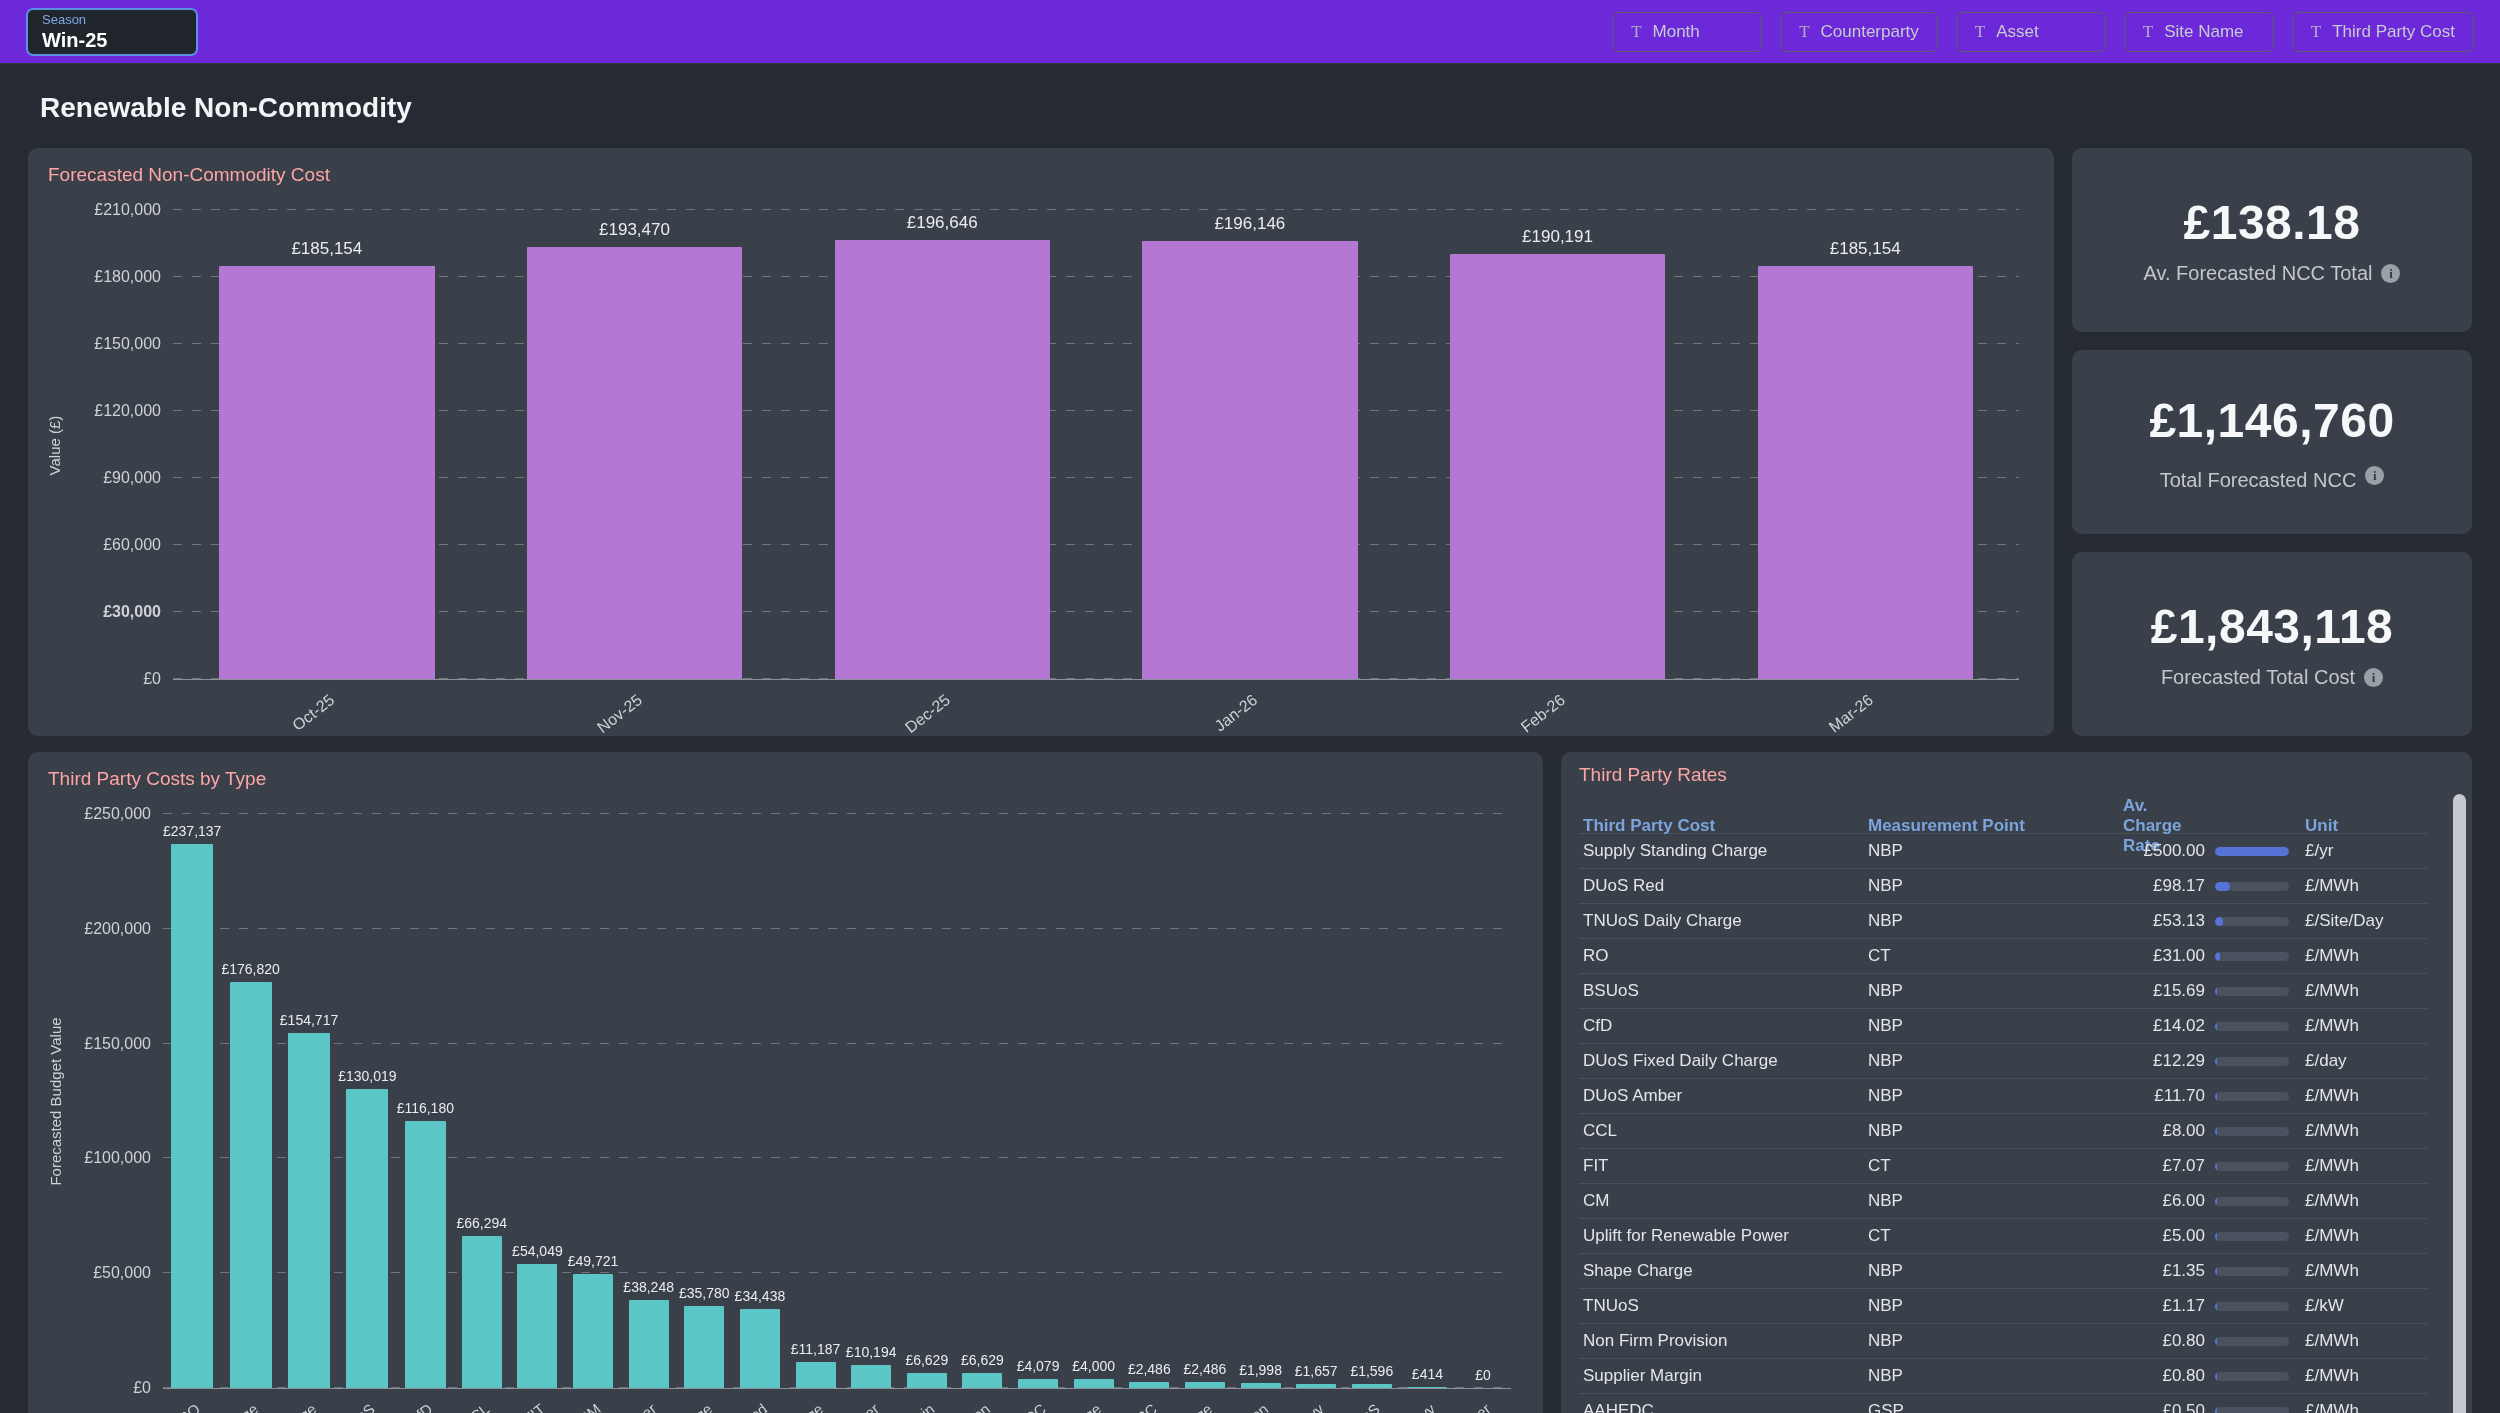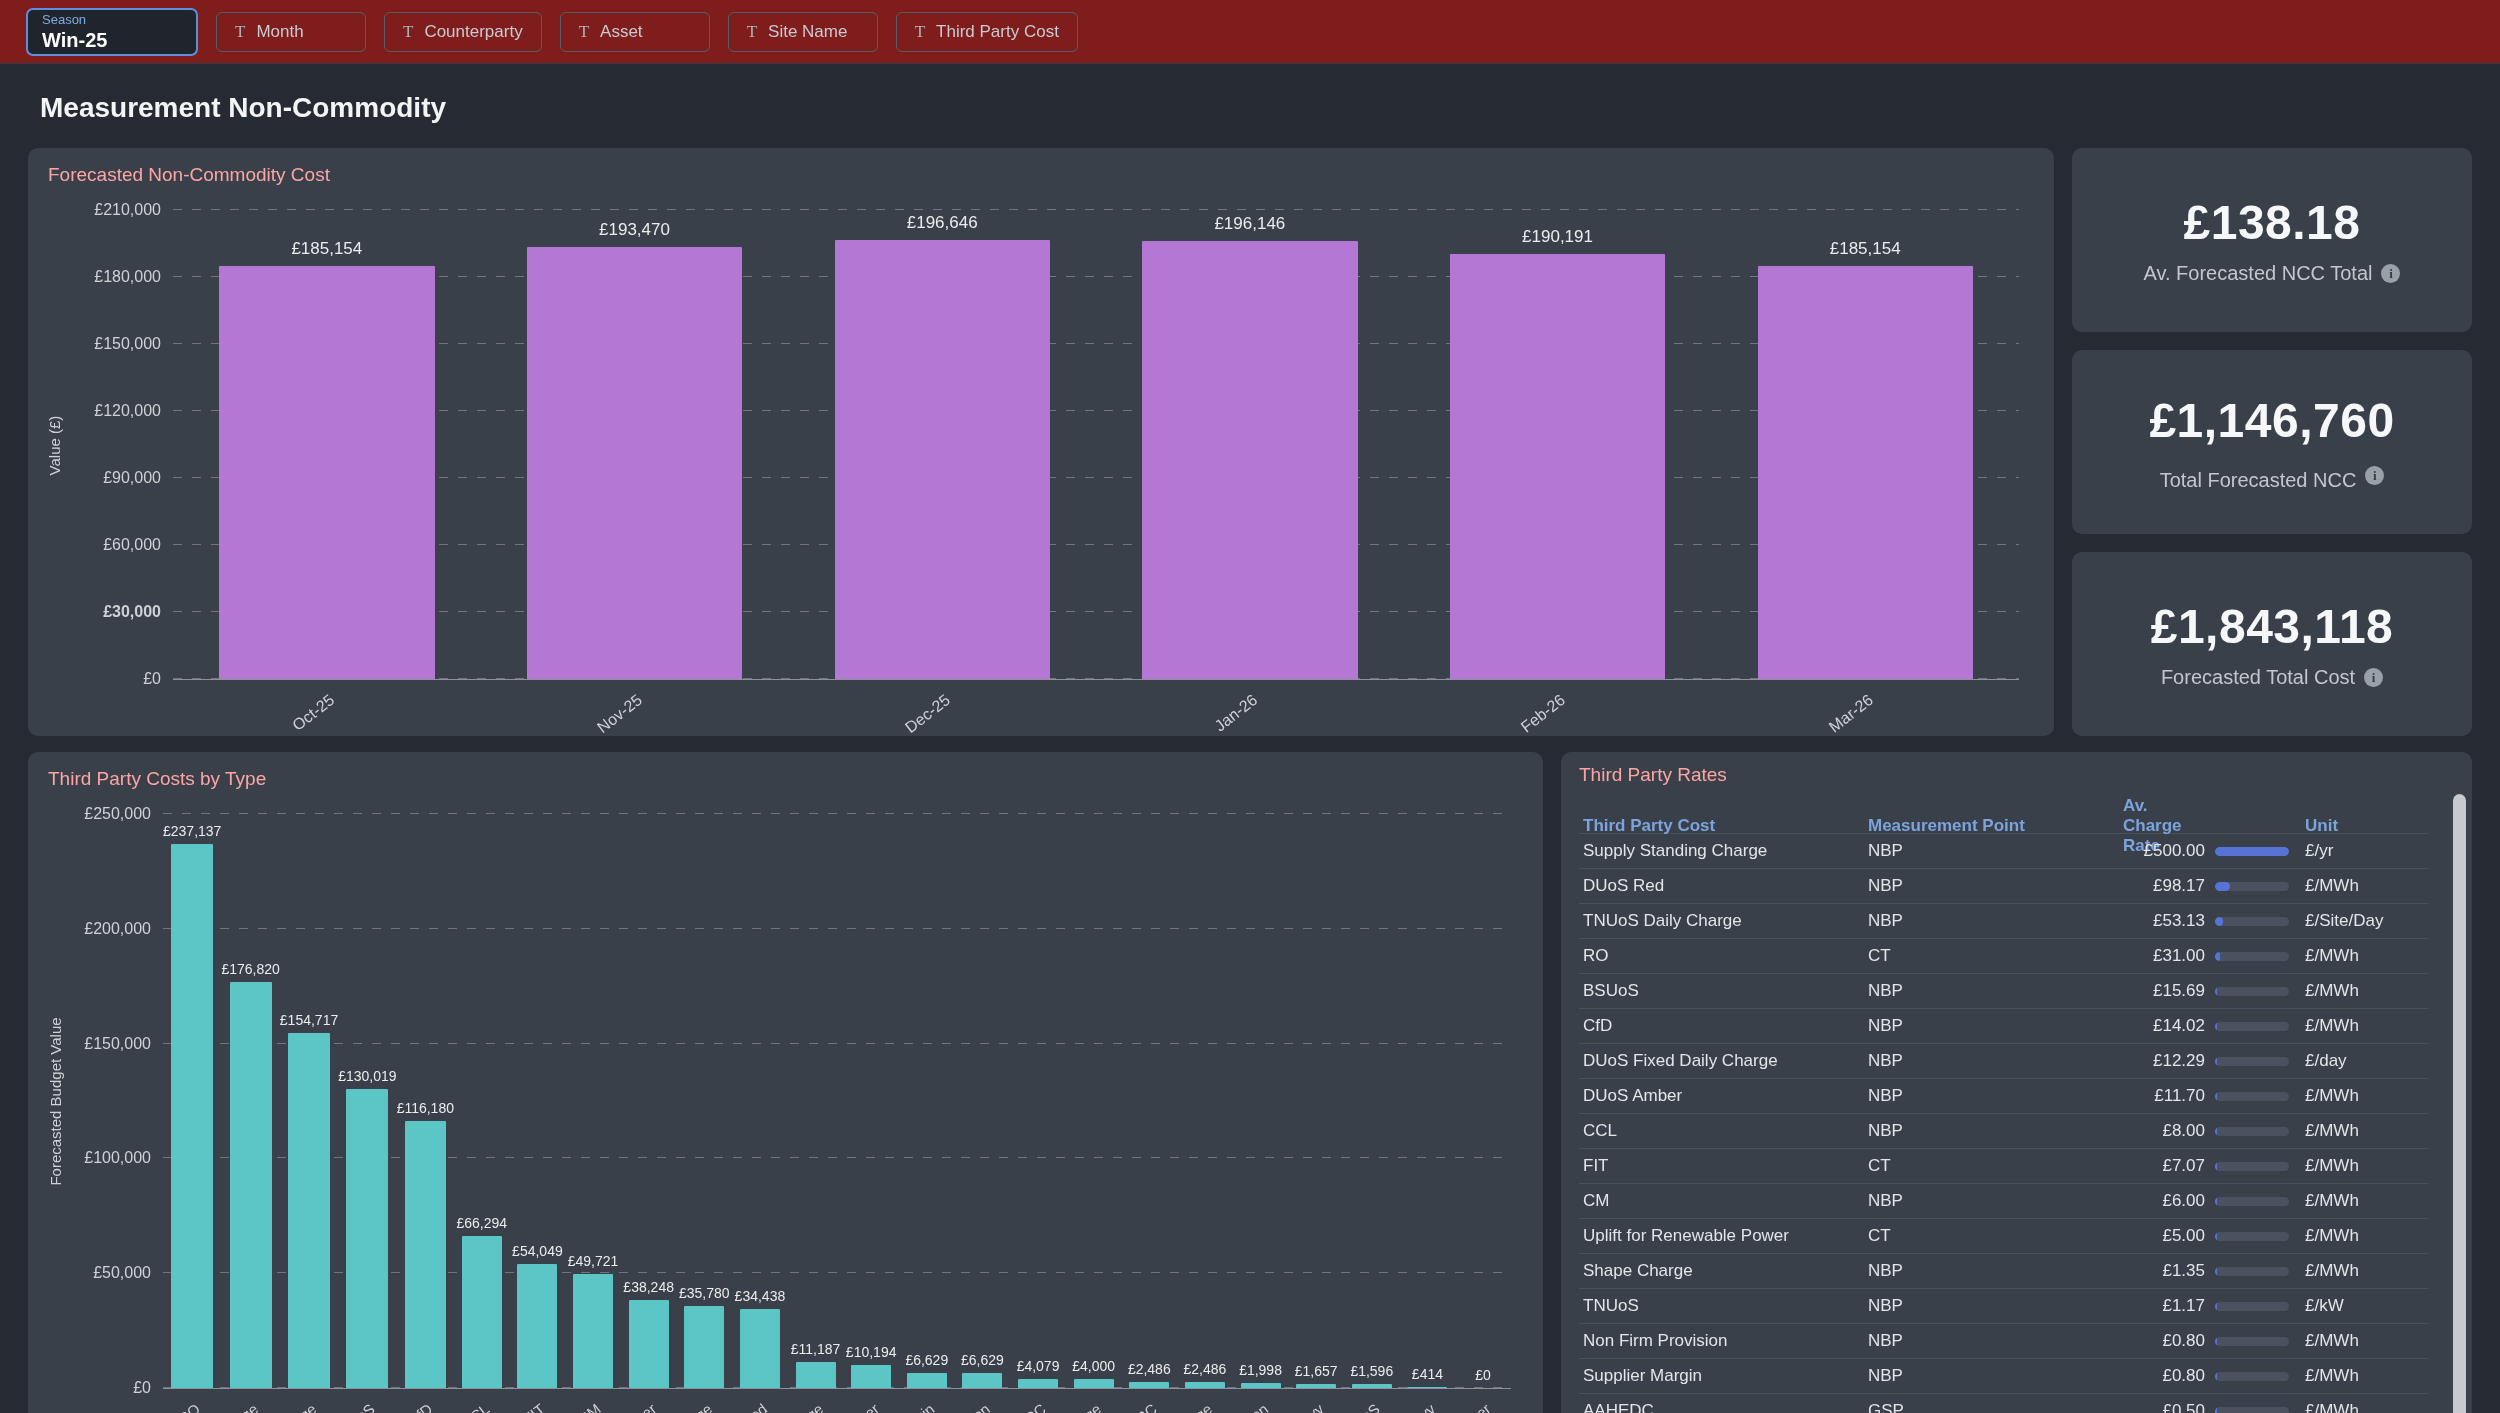--- a/index.html
+++ b/index.html
@@ -1,21 +1,21 @@
 <!DOCTYPE html>
 <html><head>
 <meta charset="utf-8">
 <style>
   * { margin:0; padding:0; box-sizing:border-box; }
   html,body { width:2500px; height:1413px; overflow:hidden; background:#262b33;
     font-family:"Liberation Sans","DejaVu Sans",sans-serif; color:#e8eaed; }
 
   
-  .topbar { height:64px; background:#7f1d1d; border-bottom:1px solid #333943;
-    display:flex; align-items:center; gap:18px; padding:0 26px; }
+  .topbar { height:64px; background:#6d28d9; border-bottom:1px solid #333943;
+    display:flex; align-items:center; gap:18px; padding:0 26px;justify-content:space-between; }
   .chip { height:40px; border:1px solid #575d68; border-radius:6px; display:flex;
     align-items:center; gap:11px; padding:0 18px; color:#c7cbd1; font-size:17px;
     min-width:150px; background:transparent; cursor:pointer; }
   .t-icon { font-size:17px; color:#adb3bb; font-family:"Liberation Serif",serif; }
   .chip-season { height:48px; border:2px solid #5c8fe2; background:#20252c; border-radius:7px;
     display:flex; flex-direction:column; align-items:flex-start; justify-content:center;
     gap:2px; padding:4px 14px; min-width:172px; cursor:pointer; }
   .season-label { font-size:13px; color:#7fa9e6; }
   .season-value { font-size:20px; font-weight:bold; color:#ffffff; }
 
@@ -102,21 +102,21 @@
         <div class="t-icon">T</div>
         <div>Site Name</div>
       </div>
       <div class="chip">
         <div class="t-icon">T</div>
         <div>Third Party Cost</div>
       </div>
     </div>
 </div>
 
-<div class="page-title">Measurement Non-Commodity</div>
+<div class="page-title">Renewable Non-Commodity</div>
 
 <div class="content">
 
   <div class="row-top">
     <div class="panel main-chart-panel">
       <div class="panel-title">Forecasted Non-Commodity Cost</div>
       <div class="chart-area" id="main-chart">
         <div class="y-axis-title">
           <span>Value (£)</span>
         </div>

